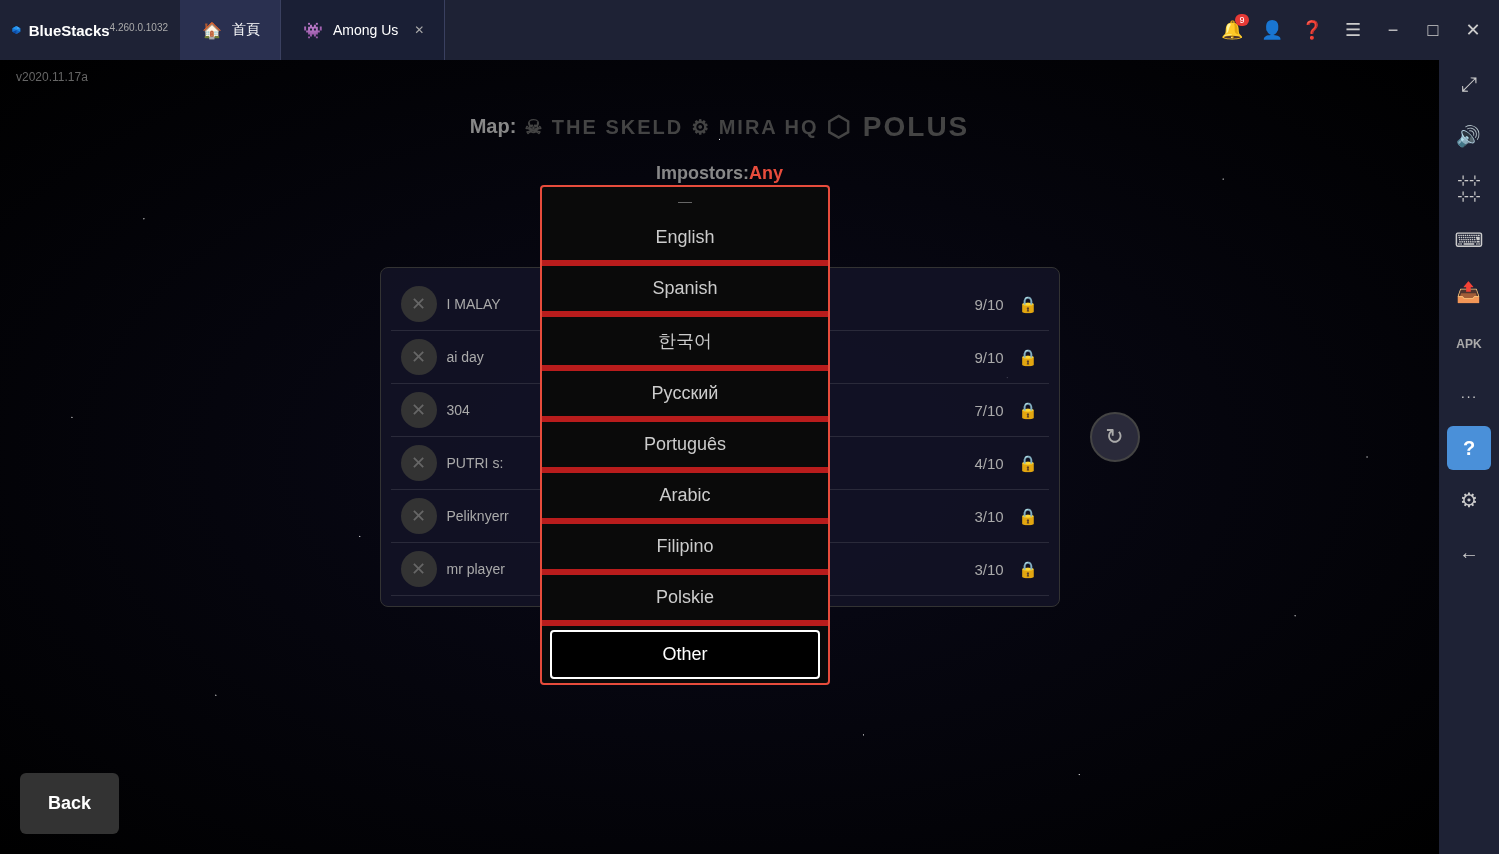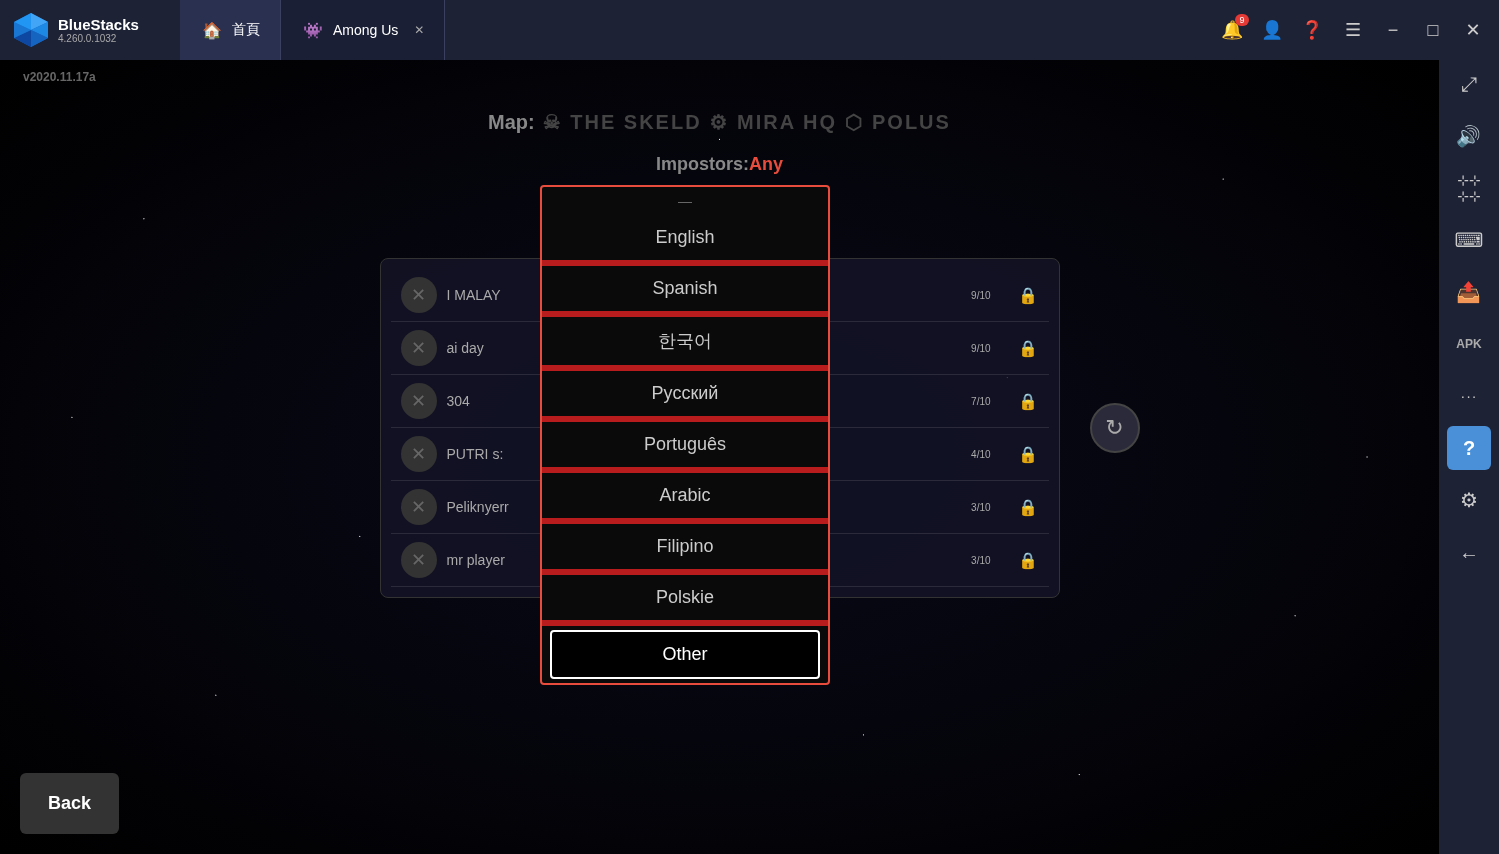--- a/index.html
+++ b/index.html
@@ -22,21 +22,21 @@
       align-items: center;
       z-index: 100;
     }
     .bs-logo {
       width: 180px;
       display: flex;
       align-items: center;
       gap: 8px;
       padding: 0 12px;
     }
-    .bs-logo-text { display: flex; flex-direction: column; }
+    .bs-logo-text { display: flex; flex-direction: row; }
     .bs-name { color: #fff; font-size: 15px; font-weight: bold; }
     .bs-version { color: #aaa; font-size: 10px; }
 
     .tabs-area {
       display: flex;
       align-items: center;
       flex: 1;
       height: 100%;
     }
     .tab {
@@ -133,24 +133,23 @@
         radial-gradient(1px 1px at 60% 85%, #fff 0%, transparent 100%),
         radial-gradient(1px 1px at 90% 70%, #fff 0%, transparent 100%),
         radial-gradient(2px 2px at 30% 30%, #aaa 0%, transparent 100%),
         radial-gradient(1px 1px at 75% 90%, #fff 0%, transparent 100%),
         radial-gradient(1px 1px at 5% 45%, #fff 0%, transparent 100%),
         radial-gradient(1px 1px at 95% 50%, #fff 0%, transparent 100%);
     }
 
     .version-text {
       position: absolute;
-      top: 10px; left: 23px;
+      top: 10px; left: 16px;
       color: #666;
       font-size: 12px;
-      font-weight: bold;
     }
 
     
     .game-ui {
       position: absolute;
       top: 50px;
       left: 0; right: 0;
     }
 
     .map-row {
@@ -207,21 +206,21 @@
       gap: 10px;
     }
     .room-avatar {
       width: 36px; height: 36px;
       border-radius: 50%;
       background: #333;
       display: flex; align-items: center; justify-content: center;
       color: #666; font-size: 18px;
     }
     .room-name { color: #aaa; font-size: 14px; flex: 1; }
-    .room-count { color: #aaa; font-size: 10px; margin-right: 18px; }
+    .room-count { color: #aaa; font-size: 15px; margin-right: 5px; }
     .room-lock { color: #666; font-size: 16px; }
     .dropdown-menu {
       position: absolute;
       top: 125px;
       left: 540px;
       width: 290px;
       background: #0a0a0a;
       border: 2px solid #e74c3c;
       border-radius: 4px;
       z-index: 200;
@@ -390,21 +389,21 @@
   <div class="stars"></div>
 
   <div class="version-text">v2020.11.17a</div>
 
   <div class="game-ui">
 
     <div class="map-row">
       <span class="map-label">Map:</span>
       <span class="map-option" style="color:#444;font-size:20px;">☠ THE SKELD</span>
       <span class="map-option" style="color:#444;font-size:20px;">⚙ MIRA HQ</span>
-      <span class="map-option" style="color:#444;font-size:20px;">⬡ POLUS</span>
+      <span class="map-option" style="color:#444;font-size:28px;">⬡ POLUS</span>
     </div>
 
     <div class="impostors-row">
       <span class="impostors-label">Impostors:</span>
       <span class="impostors-value">Any</span>
     </div>
 
     <div class="chat-row">
       <span class="chat-label">Chat:</span>
       <div class="chat-select-wrapper">

